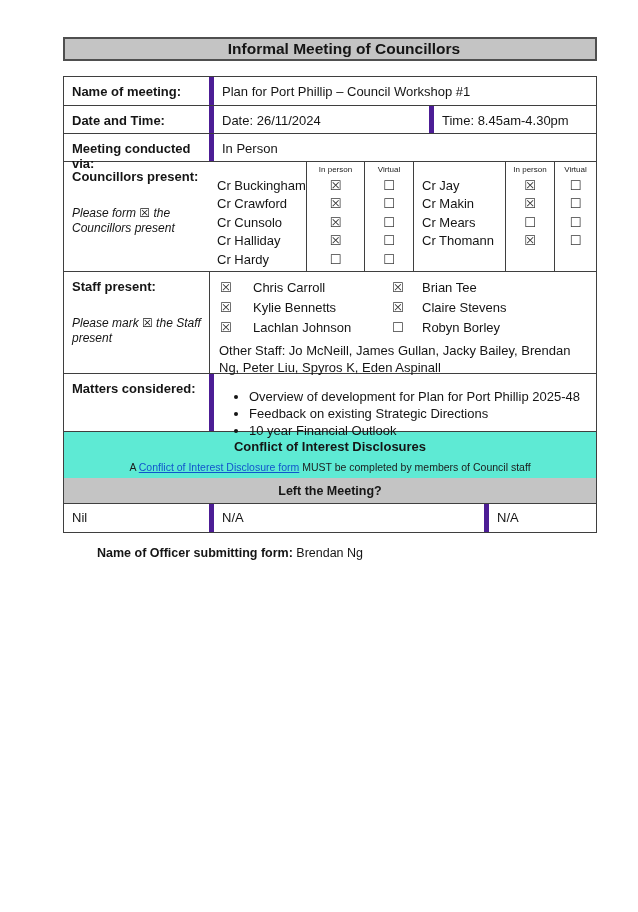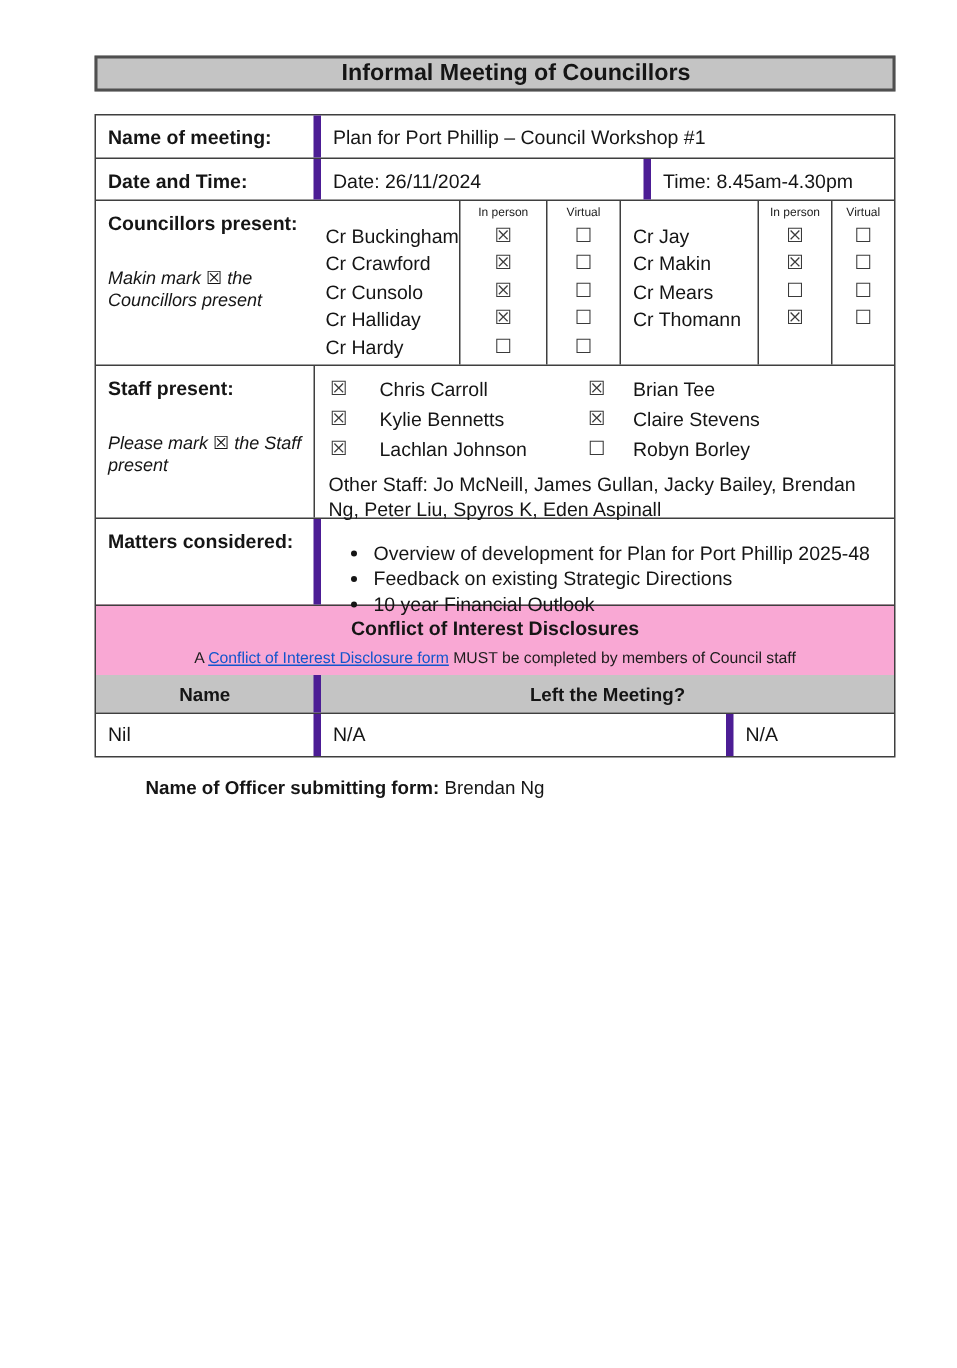--- a/index.html
+++ b/index.html
@@ -49,21 +49,21 @@
   .staff-line{display:grid;grid-template-columns:33px 139px 30px 1fr;
     padding-left:10px;height:20px;align-items:center;}
   .other-staff{padding:5px 10px 0 9px;line-height:17px;}
 
   
   .r-matters{height:58px;}
   .matters-list{margin:7px 0 0 0;padding-left:27px;}
   .matters-list li{line-height:17px;}
 
   
-  .conflict-head{height:47px;background:#f9a8d4;text-align:center;box-sizing:border-box;
+  .conflict-head{height:47px;background:#5eead4;text-align:center;box-sizing:border-box;
     border-top:1px solid #3f3f3f;padding-top:7px;}
   .conflict-title{font-weight:bold;font-size:13px;}
   .conflict-note{font-size:10.5px;margin-top:7px;color:#1c1c1c;}
   .link{color:#1155CC;text-decoration:underline;cursor:pointer;}
   .disc-head{height:25px;background:#c4c4c4;}
   .disc-head .hcell{display:flex;align-items:center;justify-content:center;
     font-weight:bold;font-size:12.5px;}
   .hc-name{width:145px;flex:0 0 145px;}
   .hc-subj{width:275px;flex:0 0 275px;}
   .hc-left{flex:1;}
@@ -89,25 +89,29 @@
       <div class="cell lbl">Name of meeting:</div>
       <div class="cell val">Plan for Port Phillip – Council Workshop #1</div>
     </div>
 
     <div class="row r-short">
       <div class="cell lbl">Date and Time:</div>
       <div class="cell date-cell">Date: 26/11/2024</div>
       <div class="cell val">Time: 8.45am-4.30pm</div>
     </div>
 
+    <div class="row r-short">
+      <div class="cell lbl">Meeting conducted via:</div>
+      <div class="cell val">In Person</div>
+    </div>
 
     <div class="row r-councillors">
       <div class="cell lbl">
         <div>Councillors present:</div>
-        <div class="hint">Makin mark ☒ the Councillors present</div>
+        <div class="hint">Please form ☒ the Councillors present</div>
       </div>
 
       <div class="subcol names1">
         <div class="col-spacer"></div>
         <div class="c-line">Cr Buckingham</div>
         <div class="c-line">Cr Crawford</div>
         <div class="c-line">Cr Cunsolo</div>
         <div class="c-line">Cr Halliday</div>
         <div class="c-line">Cr Hardy</div>
       </div>
@@ -231,21 +235,20 @@
     </div>
 
     <div class="conflict-head">
       <div class="conflict-title">Conflict of Interest Disclosures</div>
       <div class="conflict-note">
         <span>A </span><span class="link">Conflict of Interest Disclosure form</span><span> MUST be completed by members of Council staff</span>
       </div>
     </div>
 
     <div class="row disc-head">
-      <div class="cell hcell hc-name">Name</div>
       <div class="cell hcell hc-left">Left the Meeting?</div>
     </div>
 
     <div class="row disc-row">
       <div class="cell dcell hc-name">Nil</div>
       <div class="cell dcell hc-subj">N/A</div>
       <div class="cell dcell hc-left">N/A</div>
     </div>
 
   </div>

